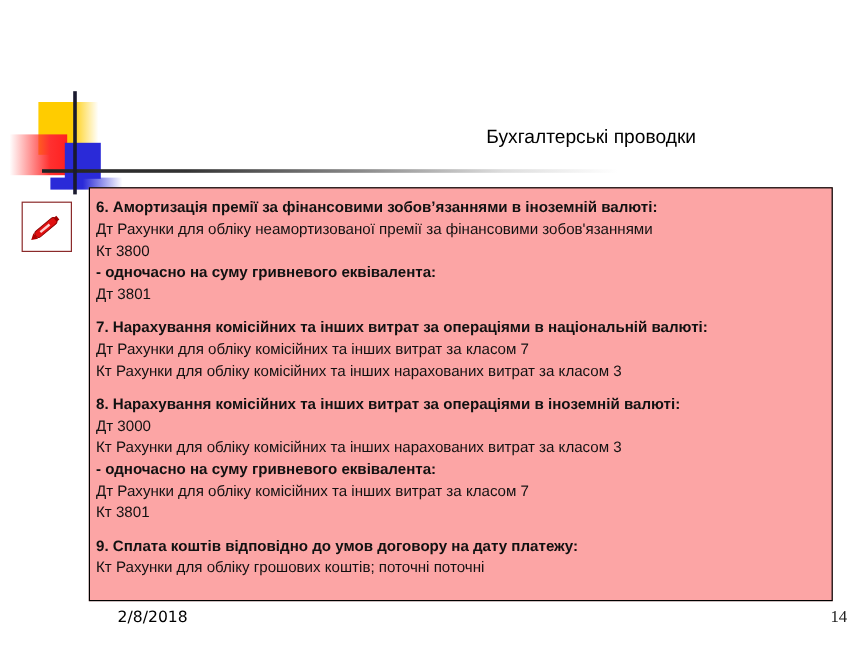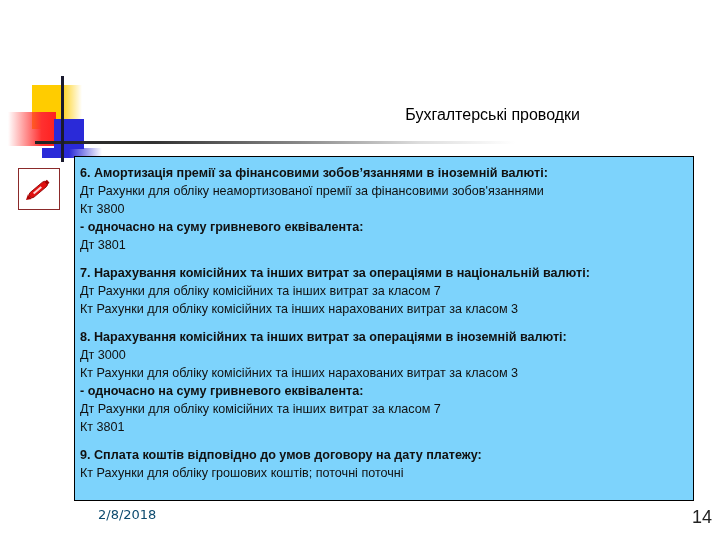--- a/index.html
+++ b/index.html
@@ -22,30 +22,30 @@
     background: linear-gradient(to right, #222 0%, #333 25%, #888 55%, #ddd 80%, rgba(255,255,255,0) 100%); }
 
   .pen-box { position: absolute; left: 18px; top: 168px; width: 40px; height: 40px;
     border: 1px solid #8b2a2a; background: #fff; }
   .pen-box svg { position: absolute; left: 2px; top: 2px; }
 
   .title { position: absolute; left: 200px; width: 380px; top: 106px; text-align: right;
     font-size: 16px; font-weight: normal; color: #000; }
 
   .content-box { position: absolute; left: 74px; top: 156px; width: 620px; height: 345px;
-    background: #7dd3fc; border: 1.5px solid #000; box-sizing: border-box;
+    background: #fca5a5; border: 1.5px solid #000; box-sizing: border-box;
     padding: 7px 0 0 5px; font-size: 12.6px; line-height: 18px; }
   .section { margin-bottom: 10px; }
   .line { white-space: nowrap; }
   .bold { font-weight: bold; }
 
-  .footer-date { position: absolute; left: 98px; top: 507px; font-size: 13px; color: #0c4a6e;
+  .footer-date { position: absolute; left: 98px; top: 507px; font-size: 13px; color: #000000;
     font-family: "DejaVu Sans", sans-serif; }
-  .footer-page { position: absolute; left: 692px; top: 507px; font-size: 18px; color: #222;
-    font-family: Liberation Sans, sans-serif; }
+  .footer-page { position: absolute; left: 692px; top: 507px; font-size: 14px; color: #222;
+    font-family: Liberation Serif, serif; }
 </style>
 </head>
 <body>
 
 <div class="deco sq-yellow"></div>
 <div class="deco sq-red"></div>
 <div class="deco sq-blue"></div>
 <div class="deco strip-blue"></div>
 <div class="deco hline"></div>
 <div class="deco vline"></div>

